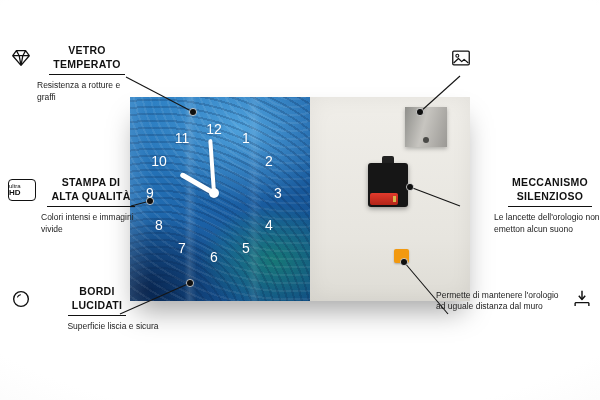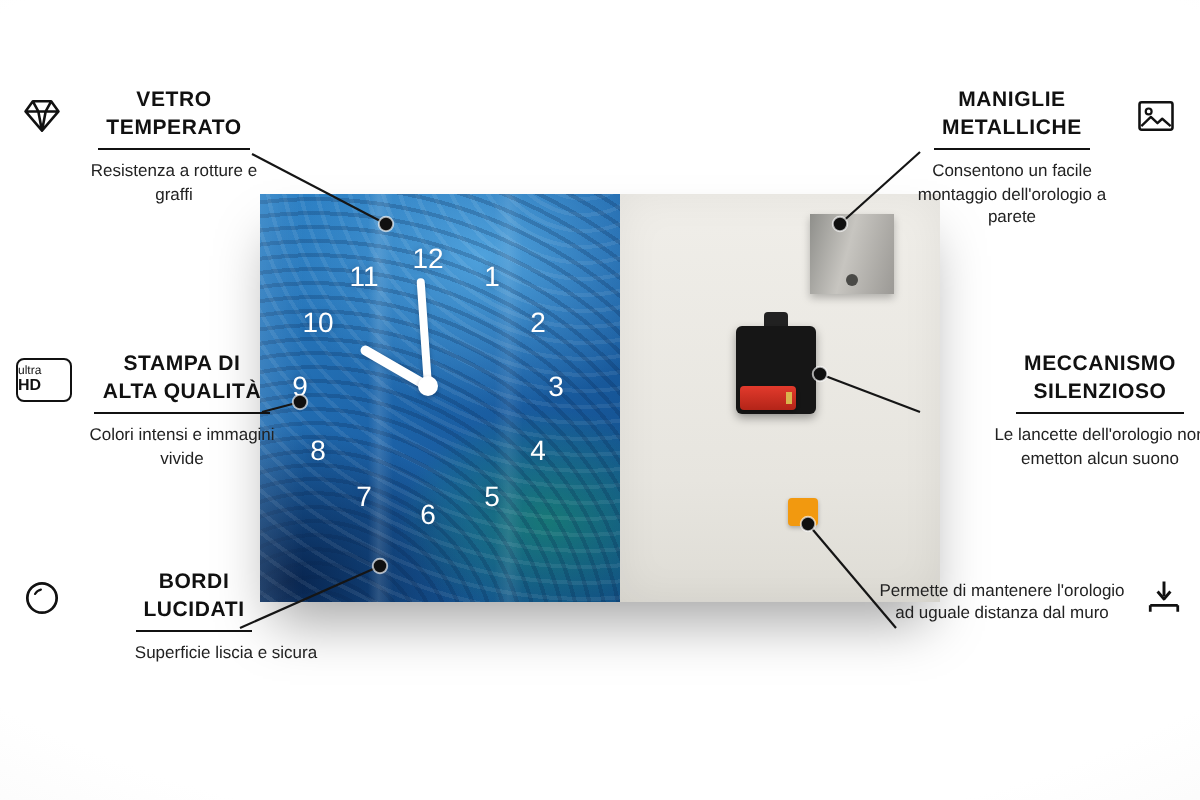--- a/index.html
+++ b/index.html
@@ -61,21 +61,21 @@
           background:#f2990f; box-shadow:0 1px 2px rgba(0,0,0,0.25); }
 
   
   .callout { position:absolute; display:flex; align-items:flex-start; gap:5px; z-index:6; }
   .callout .ic { flex:0 0 auto; margin-top:3px; }
   .callout .txt { display:flex; flex-direction:column; align-items:center; }
   .title { display:inline-block; text-align:center; font-weight:bold; font-size:10.5px;
            letter-spacing:0.3px; line-height:1.3; border-bottom:1.5px solid #111;
            padding:0 4px 3px 4px; }
   .title .tl { display:block; }
-  .desc { margin-top:5px; font-size:8.5px; line-height:1.35; text-align:center; color:#222; }
+  .desc { margin-top:5px; font-size:8.5px; line-height:1.35; text-align:left; color:#222; }
   .nowrap { white-space:nowrap;margin-left:32px; }
 
   .uhd { width:26px; height:20px; border:1.6px solid #111; border-radius:4px;
          display:flex; flex-direction:column; justify-content:center; line-height:1; }
   .uhd .u1 { font-size:6px; font-style:normal; }
   .uhd .u2 { font-size:8px; font-weight:bold; }
 
   .co-l1 { left:10px;  top:44px; }  .co-l1 .txt { width:100px; }
   .co-l2 { left:8px;   top:176px; } .co-l2 .txt { width:100px; }
   .co-l3 { left:10px;  top:285px; } .co-l3 .txt { width:120px; }
@@ -175,27 +175,20 @@
     <div class="txt">
       <div class="title">
         <span class="tl">BORDI</span>
         <span class="tl">LUCIDATI</span>
       </div>
       <div class="desc nowrap">Superficie liscia e sicura</div>
     </div>
   </div>
 
   <div class="callout co-r1">
-    <div class="txt">
-      <div class="title">
-        <span class="tl">MANIGLIE</span>
-        <span class="tl">METALLICHE</span>
-      </div>
-      <div class="desc">Consentono un facile montaggio dell'orologio a parete</div>
-    </div>
     <span class="ic">
       <svg viewBox="0 0 24 24" width="22" height="22">
           <rect x="3" y="4.5" width="18" height="15" rx="1.2" fill="none" stroke="#111" stroke-width="1.4"></rect>
           <circle cx="8" cy="9.5" r="1.6" fill="none" stroke="#111" stroke-width="1.2"></circle>
           <path d="M4 17.5 l5.2-5 3.6 3.4 2.6-2.4 4.6 4" fill="none" stroke="#111" stroke-width="1.3" stroke-linejoin="round"></path>
         </svg>
     </span>
   </div>
 
   <div class="callout co-r2">

